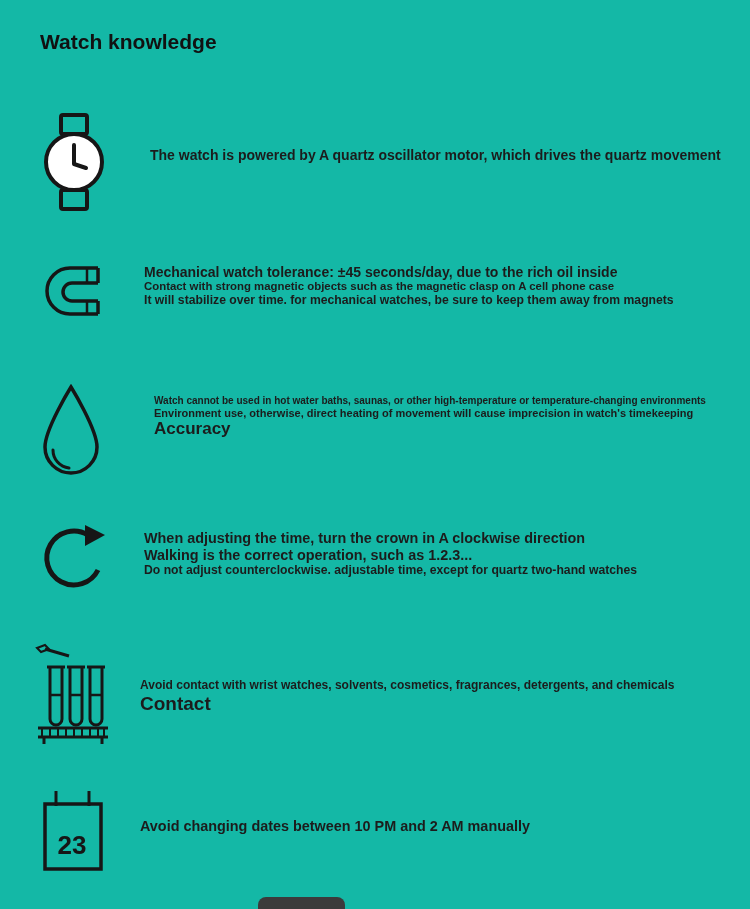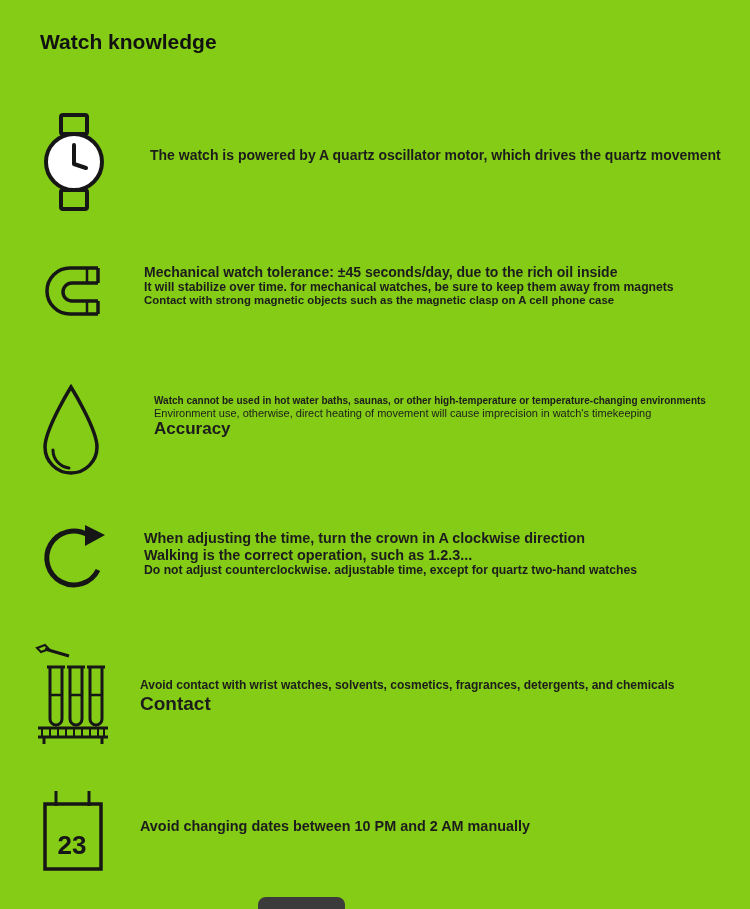--- a/index.html
+++ b/index.html
@@ -1,34 +1,34 @@
 <!DOCTYPE html>
 <html><head>
 <meta charset="utf-8">
 <title>Watch knowledge</title>
 <style>
   * { box-sizing: border-box; }
   html, body { margin: 0; padding: 0; }
   body { background: #ffffff; font-family: "Liberation Sans", sans-serif; color: #1a1a1a; }
-  .page { position: relative; width: 750px; height: 909px; background: #84cc16; overflow: hidden; }
+  .page { position: relative; width: 750px; height: 909px; background: #14b8a6; overflow: hidden; }
   .title { position: absolute; left: 40px; top: 30px; margin: 0; font-size: 21px; font-weight: 700; color: #111; }
   .sec { position: absolute; left: 0; width: 750px; }
   .icon { position: absolute; display: block; }
   .txt { position: absolute; }
   p.l, h2.l { margin: 0; line-height: 1.15; white-space: nowrap; color: #1c1c1c; }
 
   .s1l1 { font-size: 10px;   font-weight: 700; margin-left: 17px; }
   .s1l2 { font-size: 14px; font-weight: 700; margin-top: 7px; }
 
   .s2l1 { font-size: 14px;   font-weight: 700; margin-left: 7px; }
   .s2l2 { font-size: 12.2px; font-weight: 700; margin-left: 13px; margin-top: 8px; }
   .s2l3 { font-size: 11.4px; font-weight: 600; margin-top: 9px; color: #2a2a2a; }
 
   .s3l1 { font-size: 10px;   font-weight: 700; }
-  .s3l2 { font-size: 11px;   font-weight: 400; margin-left: 14px; margin-top: 17px; }
+  .s3l2 { font-size: 11px;   font-weight: 700; margin-left: 14px; margin-top: 17px; }
   .s3h  { font-size: 17px;   font-weight: 700; margin-left: 3px;  margin-top: 7px; }
 
   .s4l1 { font-size: 14.4px; font-weight: 700; margin-left: 36px; }
   .s4l2 { font-size: 14.4px; font-weight: 700; margin-left: 6px; margin-top: 11px; }
   .s4l3 { font-size: 12.2px; font-weight: 700; margin-top: 8px; }
 
   .s5l1 { font-size: 12px;   font-weight: 700; margin-left: 10px; }
   .s5h  { font-size: 19px;   font-weight: 700; margin-top: 7px; }
 
   .s6l1 { font-size: 14.4px; font-weight: 700; margin-left: 70px; }
@@ -64,22 +64,22 @@
         <path d="M56 6 H28 A23 23 0 0 0 28 52 H56"></path>
         <path d="M56 21 H30 A9 9 0 0 0 30 39 H56"></path>
         <line x1="56" y1="6" x2="56" y2="21"></line>
         <line x1="56" y1="39" x2="56" y2="52"></line>
         <line x1="45" y1="6" x2="45" y2="21" stroke-width="2.5"></line>
         <line x1="45" y1="39" x2="45" y2="52" stroke-width="2.5"></line>
       </g>
     </svg>
     <div class="txt" style="left:144px;top:2px">
       <p class="l s2l1">Mechanical watch tolerance: ±45 seconds/day, due to the rich oil inside</p>
+      <p class="l s2l3">Contact with strong magnetic objects such as the magnetic clasp on A cell phone case</p>
       <p class="l s2l2">It will stabilize over time. for mechanical watches, be sure to keep them away from magnets</p>
-      <p class="l s2l3">Contact with strong magnetic objects such as the magnetic clasp on A cell phone case</p>
     </div>
   </section>
 
   <section class="sec" style="top:383px">
     <svg class="icon" style="left:40px;top:0;width:62px;height:97px" viewBox="0 0 62 97" aria-hidden="true">
       <g fill="none" stroke="#161616" stroke-width="3.5">
         <path d="M31 4 C31 4 5 46 5 64 A26 26 0 0 0 57 64 C57 46 31 4 31 4 Z"></path>
         <path d="M13 67 A18 18 0 0 0 29 85" stroke-width="3" stroke-linecap="round"></path>
       </g>
     </svg>

